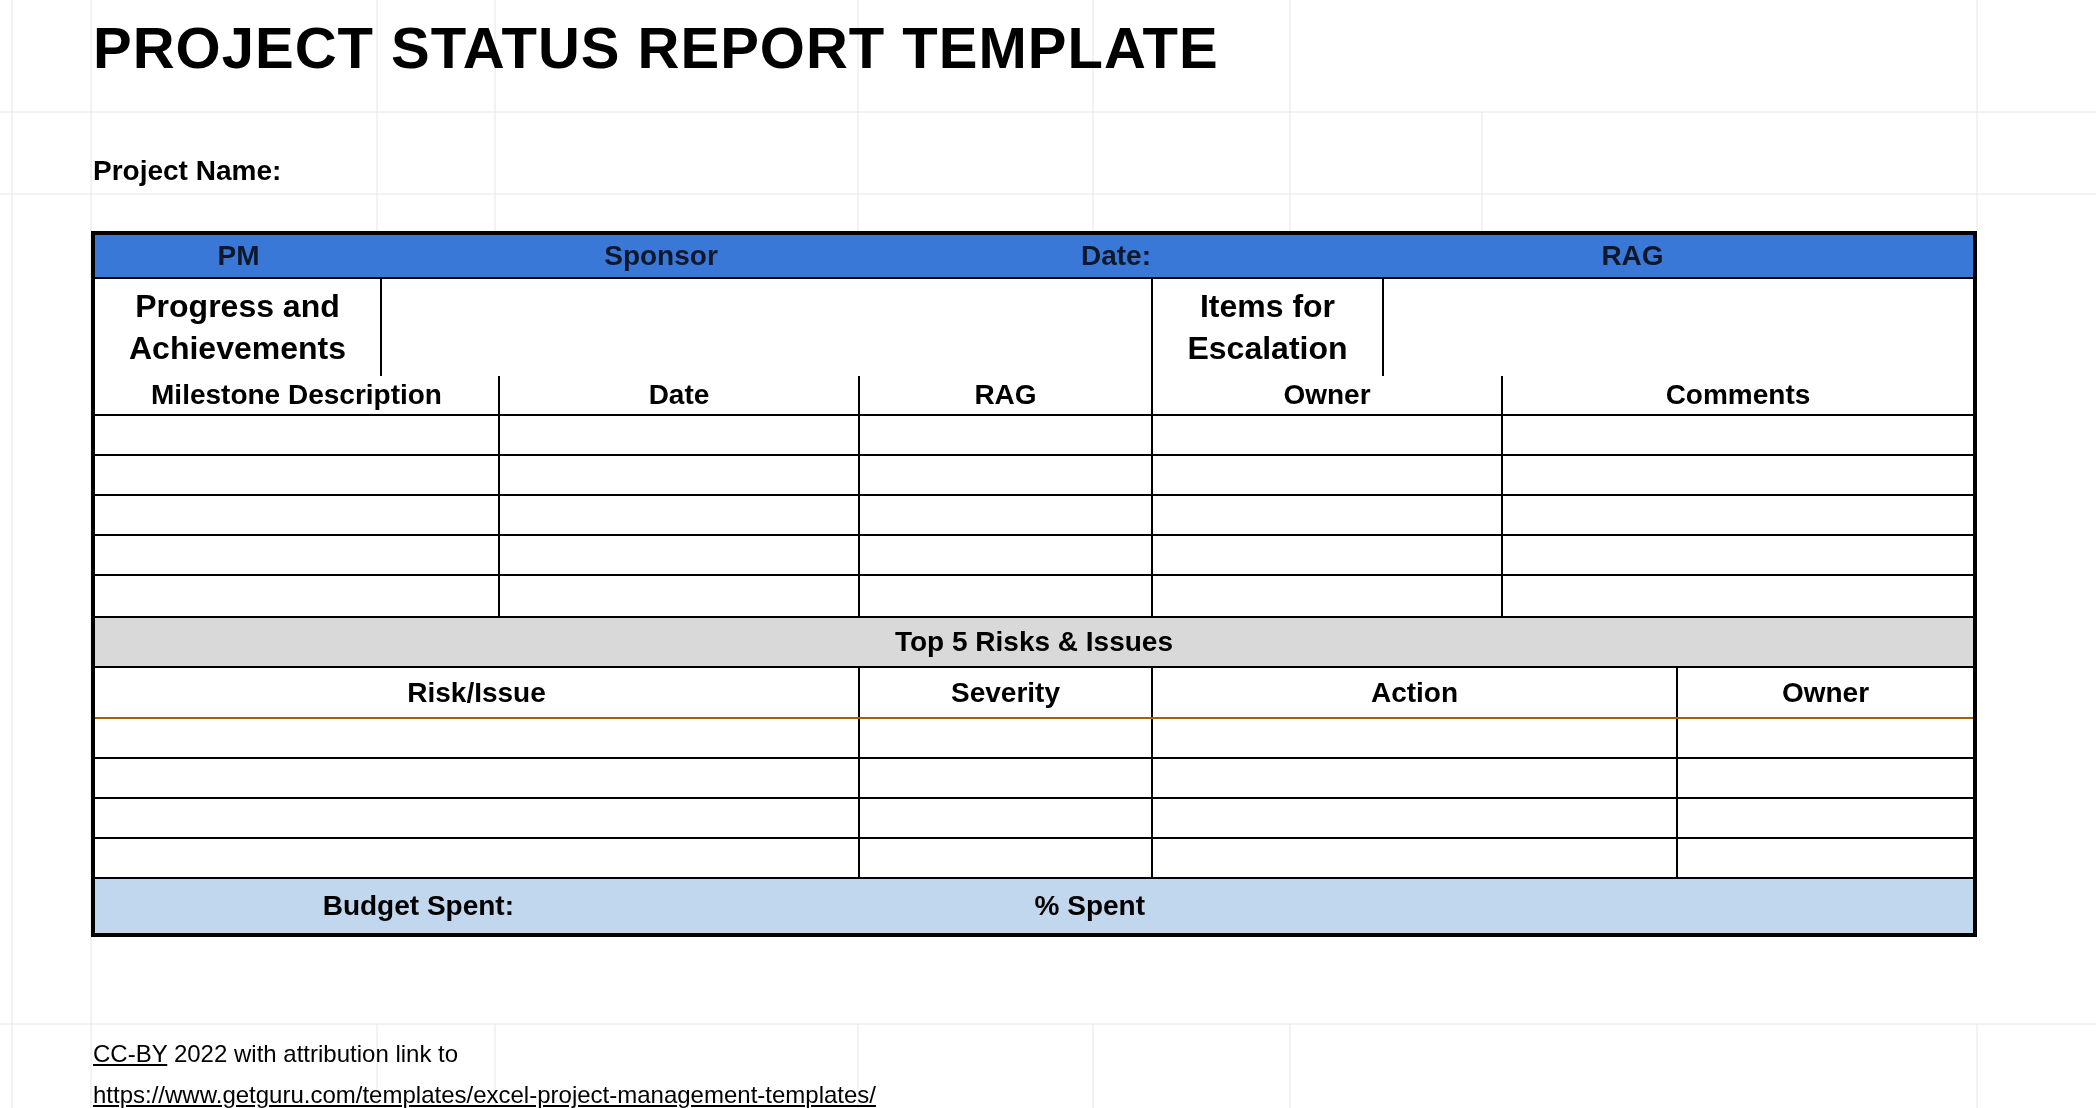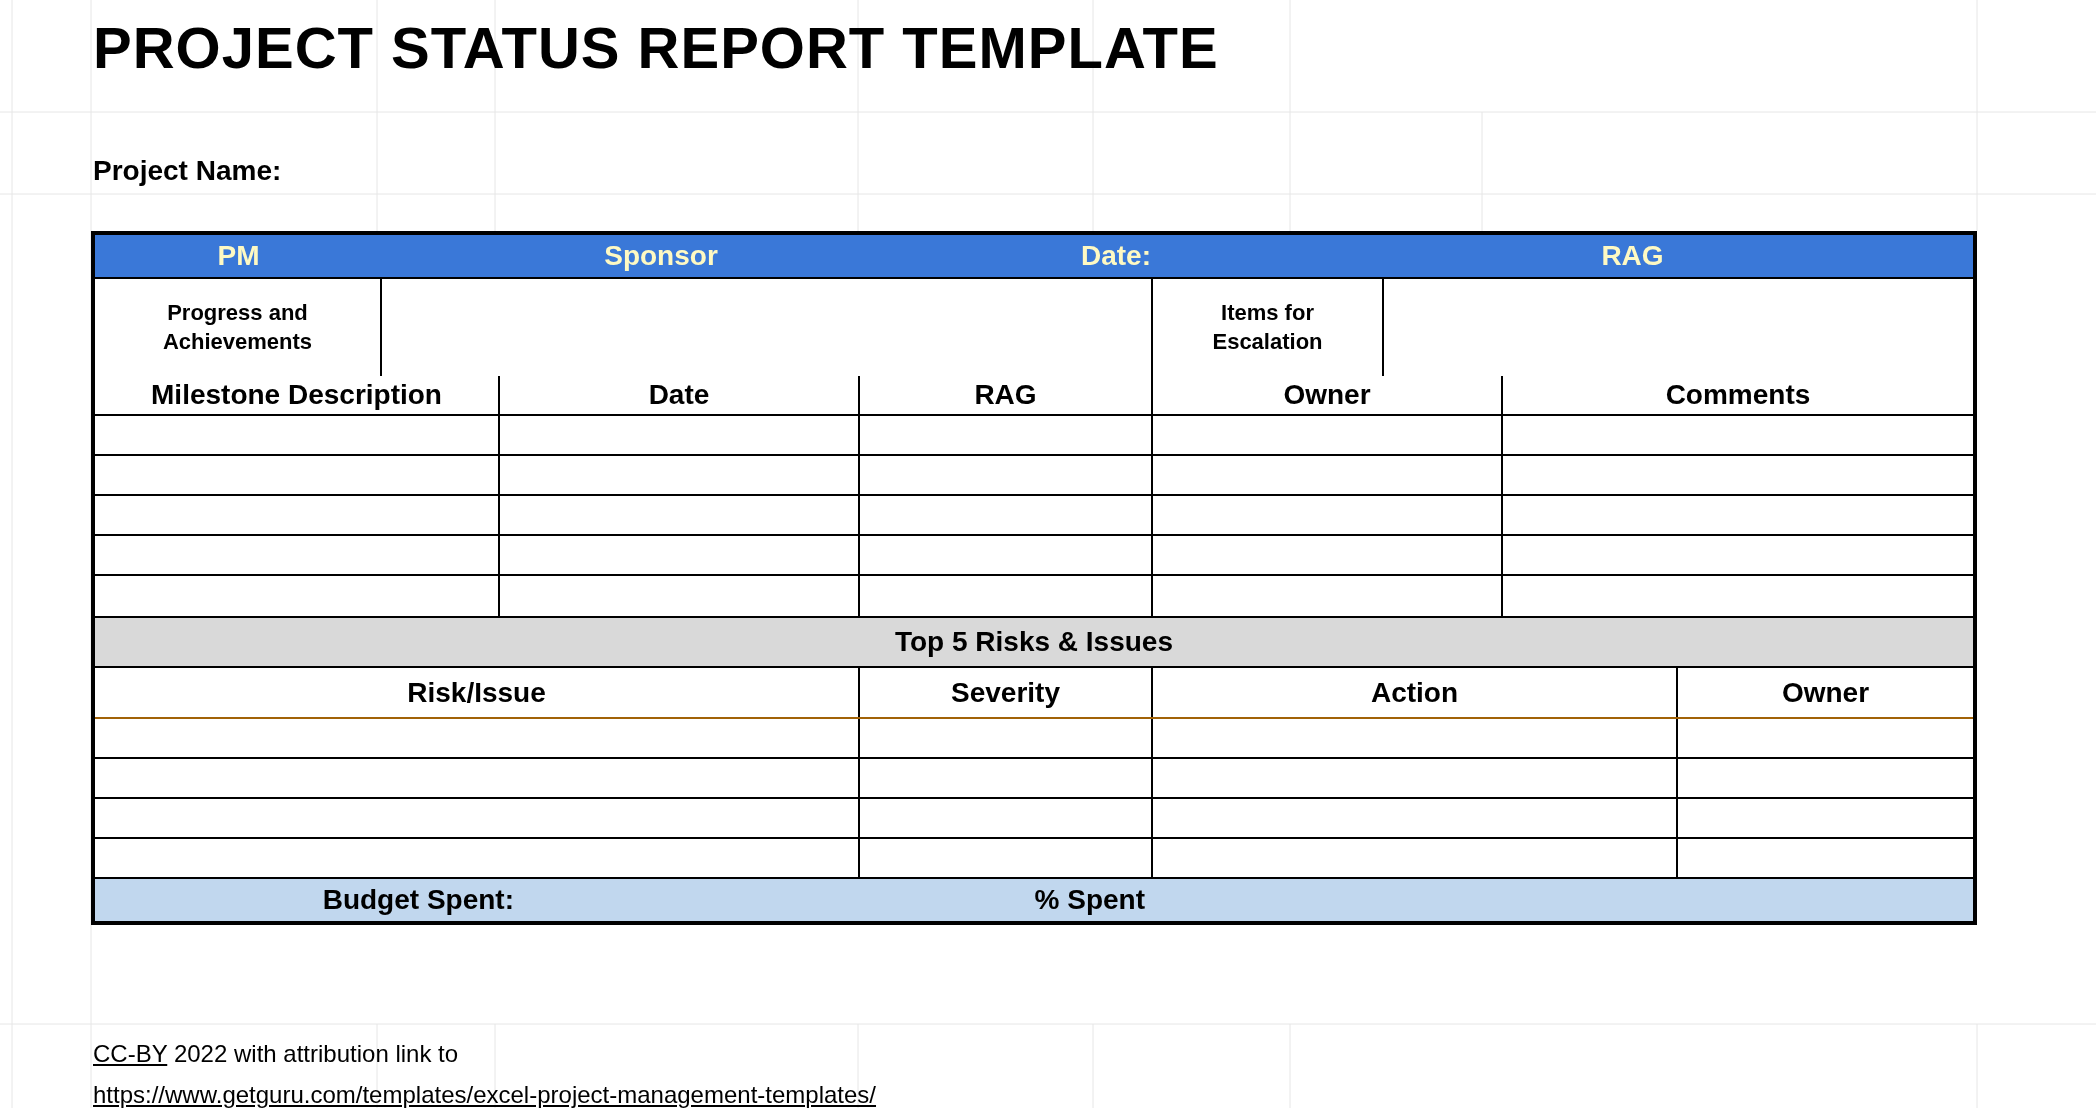--- a/index.html
+++ b/index.html
@@ -53,41 +53,41 @@
     top: 231px;
     width: 1886px;
     border: 4px solid #000;
   }
 
   
   .blue-row {
     display: flex;
     height: 44px;
     background: #3a78d8;
-    color: #fef9c3;
+    color: #0f172a;
     font-weight: 700;
     font-size: 28px;
     border-bottom: 2px solid #000;
   }
   .blue-row > div {
     display: flex;
     align-items: center;
     justify-content: center;
   }
   .blue-row .pm      { width: 287px; }
   .blue-row .sponsor { width: 558px; }
   .blue-row .date    { width: 352px; }
   .blue-row .rag     { flex: 1; }
 
   
   .progress-row {
     display: flex;
     height: 97px;
     font-weight: 700;
-    font-size: 22px;
+    font-size: 32px;
   }
   .progress-row .label-col {
     width: 287px;
     border-right: 2px solid #000;
     display: flex;
     align-items: center;
     justify-content: center;
     text-align: center;
     line-height: 1.3;
     padding: 0 10px;
@@ -154,21 +154,21 @@
   .r-owner    { flex: 1; }
   .risks-header > div {
     display: flex;
     align-items: center;
     justify-content: center;
   }
 
   
   .budget-row {
     display: flex;
-    height: 42px;
+    height: 54px;
     background: #c1d7ee;
     font-weight: 700;
     font-size: 28px;
   }
   .budget-row .b-label {
     width: 427px;
     display: flex;
     align-items: center;
     justify-content: flex-end;
     padding-right: 8px;

